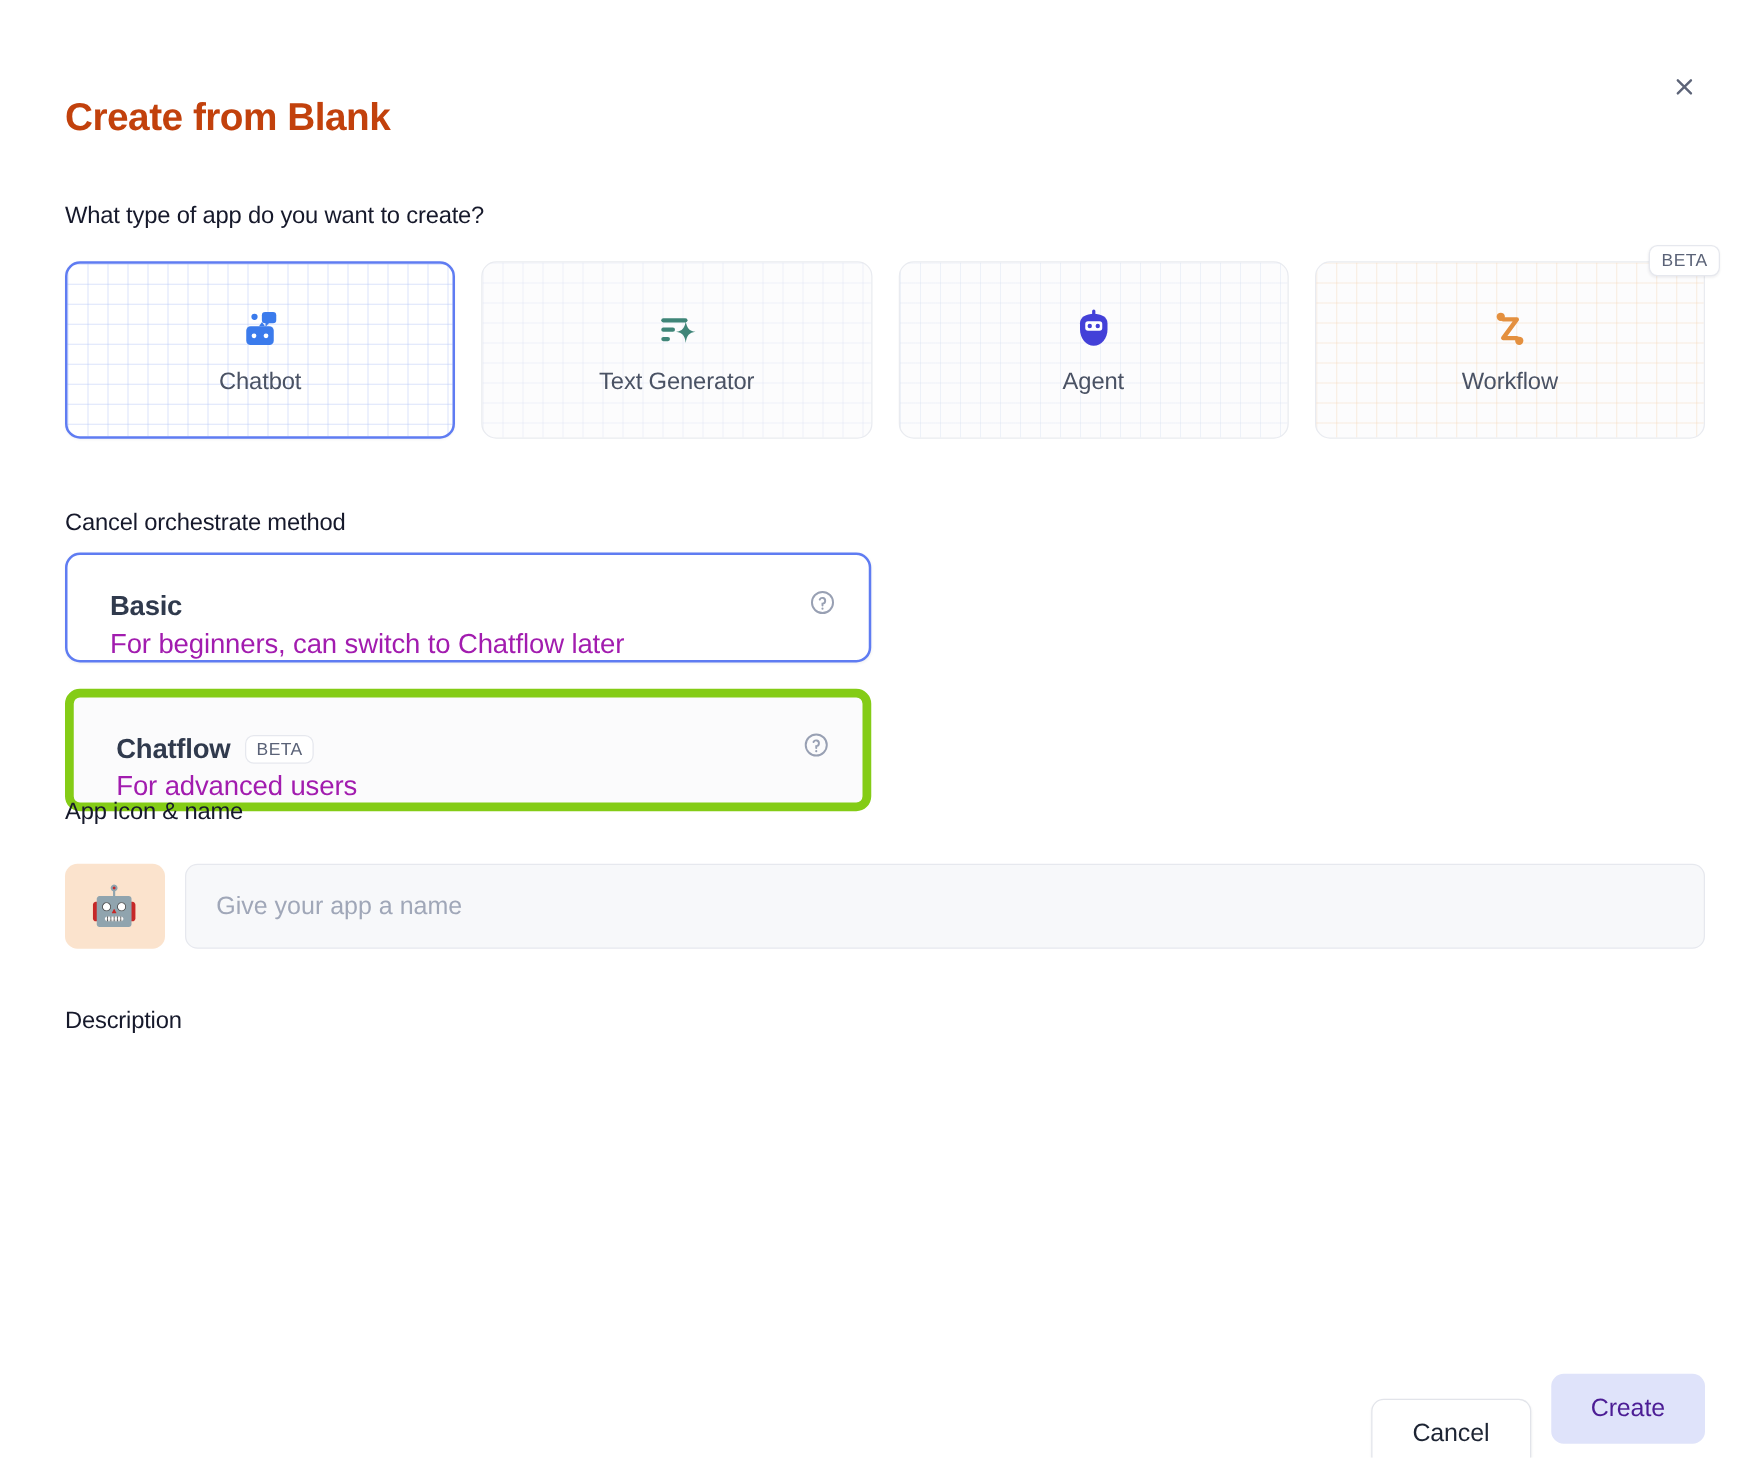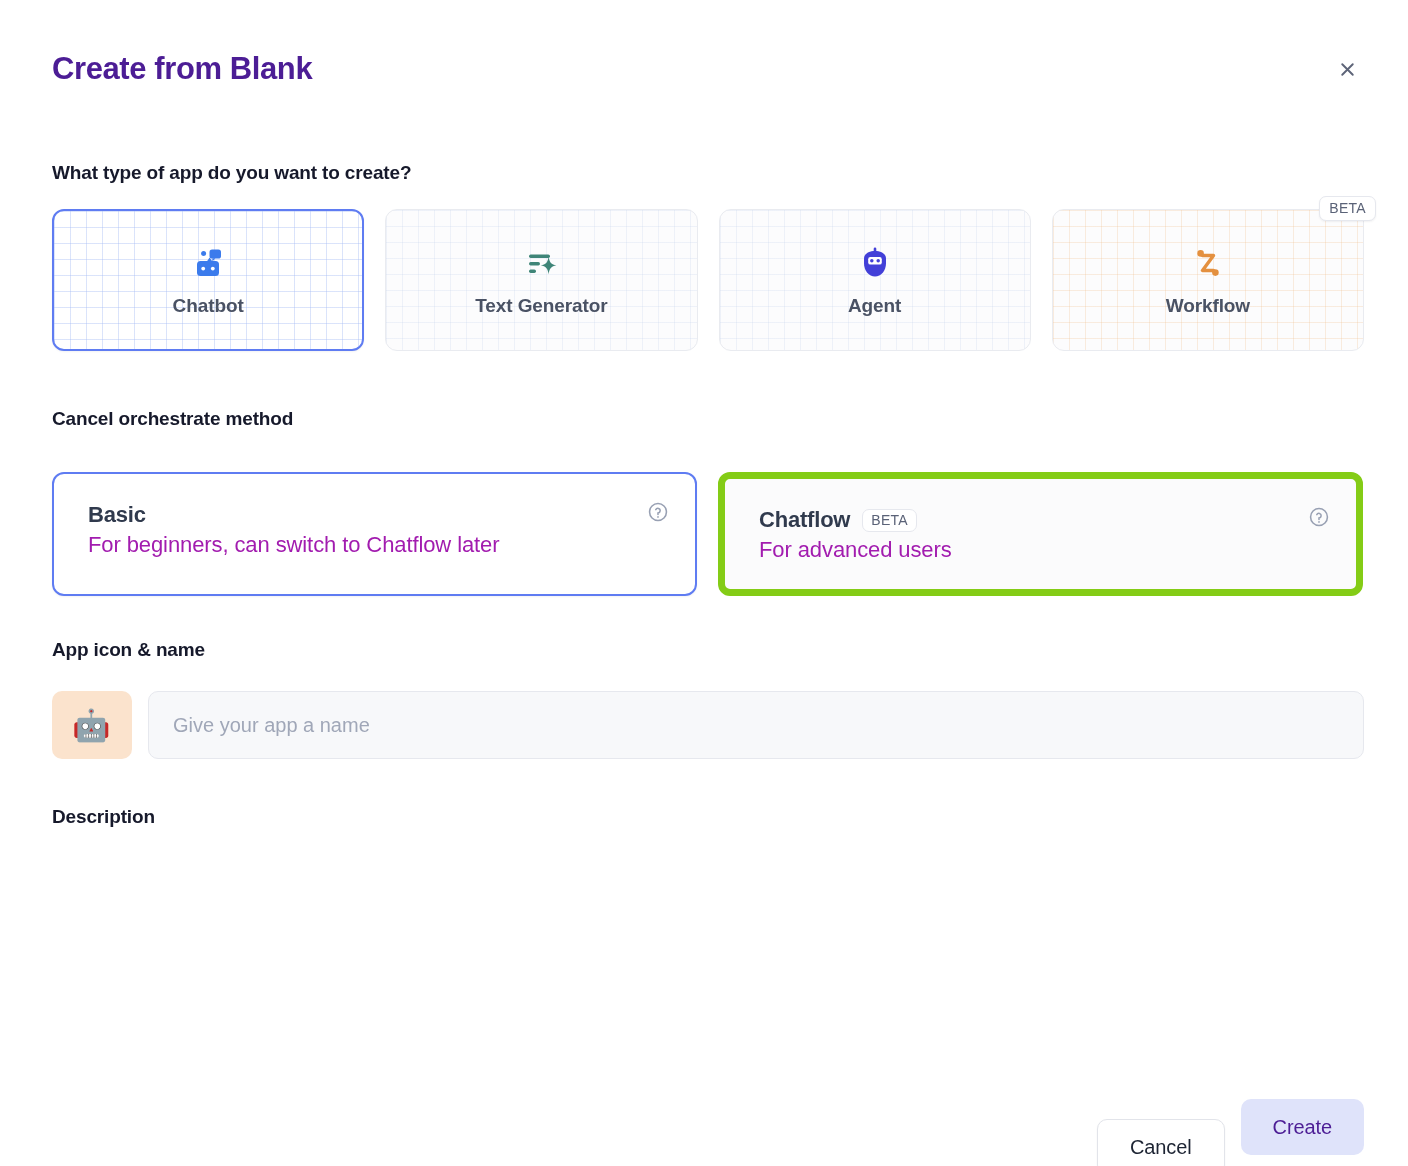--- a/index.html
+++ b/index.html
@@ -17,34 +17,34 @@
 
   .modal { position: absolute; inset: 0; padding: 0; }
 
   
   .hdr {
     position: absolute; left: 52px; top: 44px;
     width: 1312px; height: 50px;
   }
   .hdr-title {
     font-size: 31px; font-weight: 700; letter-spacing: -0.4px;
-    color: #4c1d95; line-height: 50px;
+    color: #c2410c; line-height: 50px; margin-top: 25px;
   }
   .close-btn {
     position: absolute; right: 0; top: 8px;
     width: 34px; height: 34px; border-radius: 8px;
     display: flex; align-items: center; justify-content: center;
     cursor: pointer; background: transparent; border: none; padding: 0;
   }
   .close-btn svg { display: block; }
 
   
   .sec-label {
     position: absolute; left: 52px;
-    font-size: 19px; font-weight: 700; color: #16192b;
+    font-size: 19px; font-weight: 400; color: #16192b;
     letter-spacing: -0.15px;
   }
 
   
   .type-row {
     position: absolute; left: 52px; top: 209px;
     width: 1312px; height: 142px;
     display: flex; gap: 21px;
   }
   .type-card {
@@ -71,39 +71,39 @@
       linear-gradient(to bottom, rgba(168,190,245,0.42) 1px, transparent 1px);
     box-shadow: 0 1px 2px rgba(16,24,40,0.05);
   }
   .type-card.warm {
     background-image:
       linear-gradient(to right, rgba(241,196,150,0.30) 1px, transparent 1px),
       linear-gradient(to bottom, rgba(241,196,150,0.30) 1px, transparent 1px);
   }
   .type-icon { height: 40px; display:flex; align-items:center; justify-content:center; }
   .type-label {
-    font-size: 19px; color: #4a5264; font-weight: 700;
+    font-size: 19px; color: #4a5264; font-weight: 400;
     letter-spacing: -0.1px;
   }
   .beta-corner {
     position: absolute; top: -14px; right: -13px;
     background: #ffffff;
     border: 1px solid #e6e8ee;
     border-radius: 7px;
     padding: 3px 9px 4px;
     font-size: 14px; font-weight: 500; letter-spacing: 0.3px;
     color: #5a6277;
     box-shadow: 0 1px 2px rgba(16,24,40,0.06);
   }
 
   
   .method-row {
-    position: absolute; left: 52px; top: 472px;
+    position: absolute; left: 52px; top: 442px;
     width: 1312px; height: 124px;
-    display: flex; gap: 21px;
+    display: flex; gap: 21px; flex-direction: column;
   }
   .method-card {
     position: relative;
     width: 645px; height: 124px;
     border-radius: 12px;
     border: 7px solid #84cc16;
     background: #fbfbfc;
     padding: 28px 26px 0 34px;
     cursor: pointer;
   }

